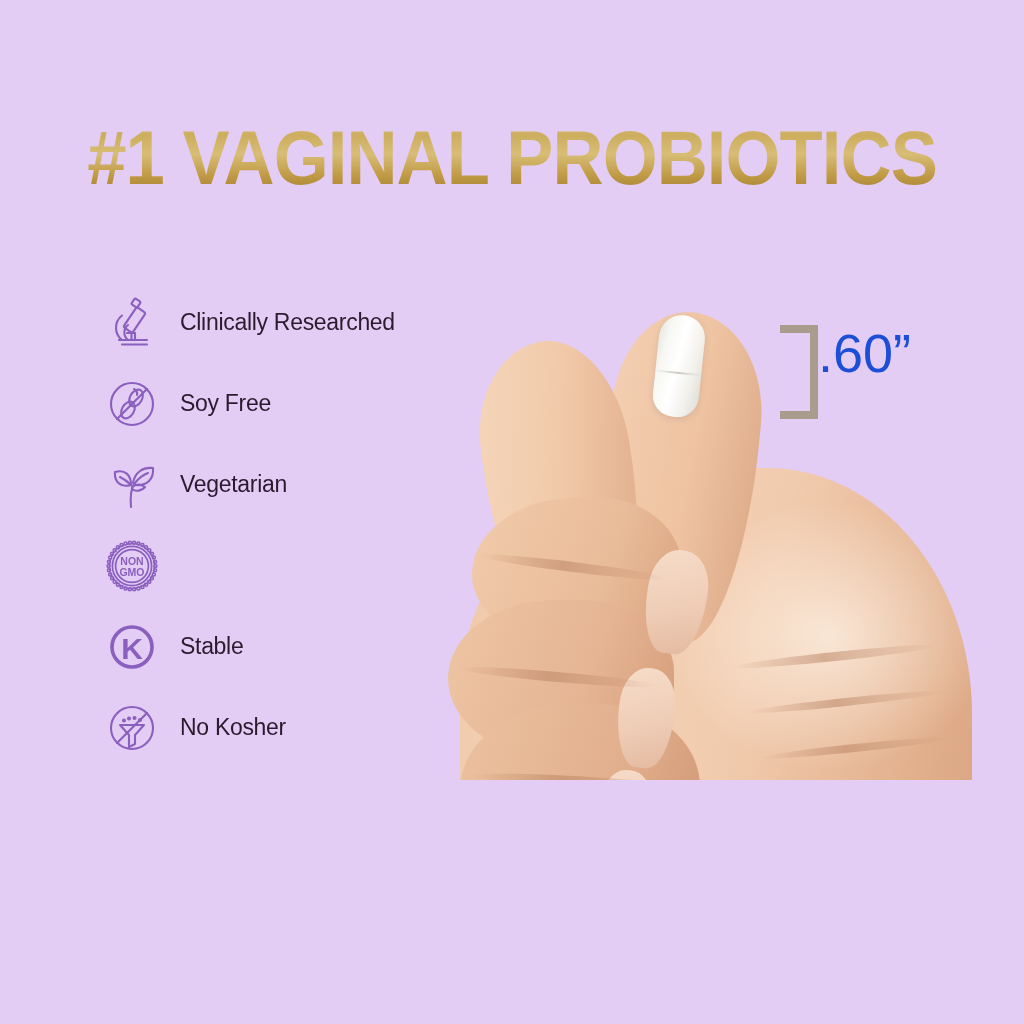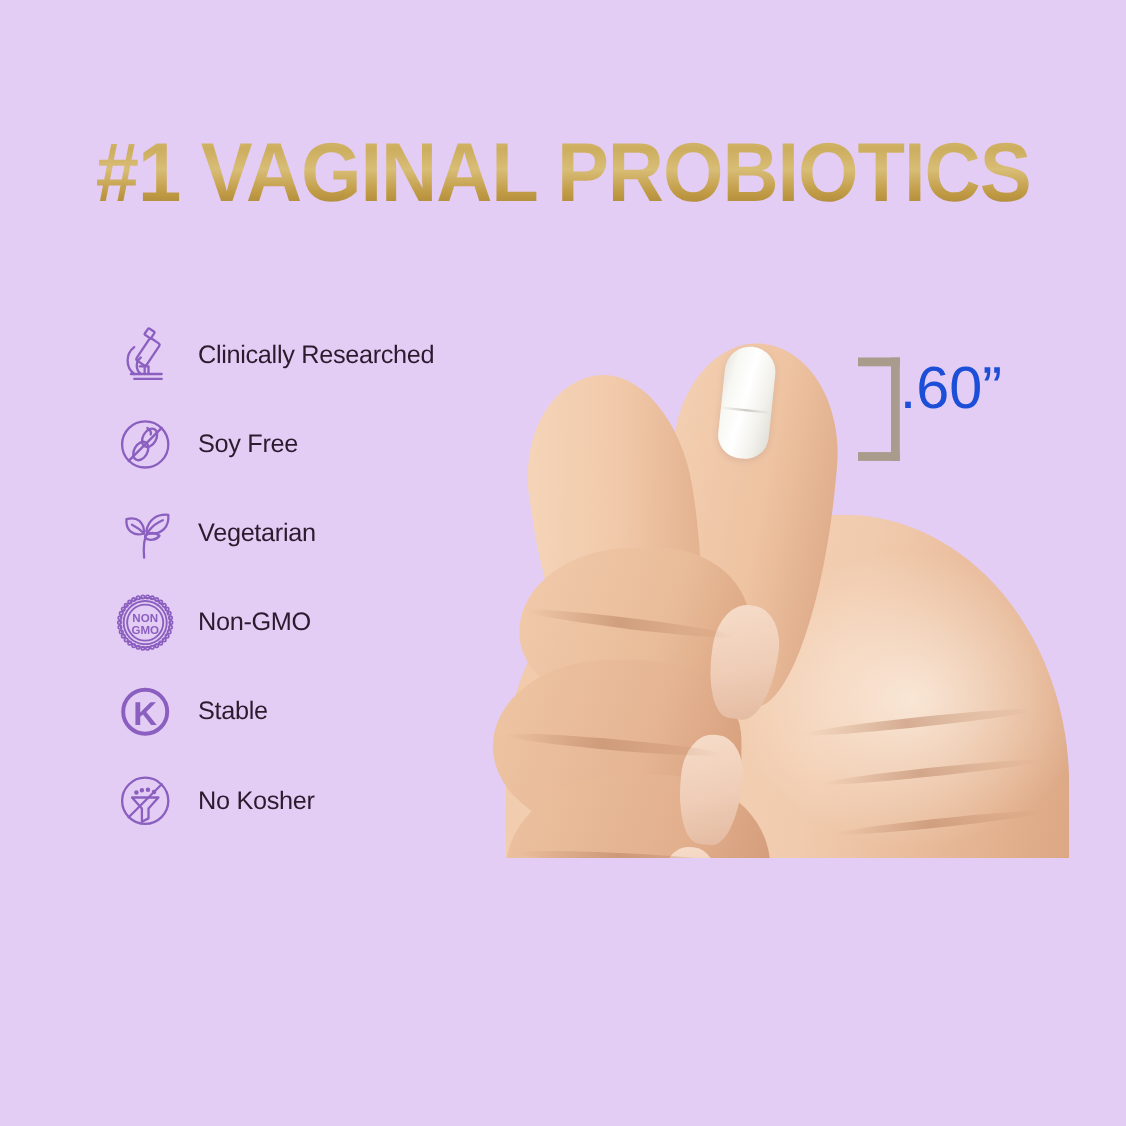--- a/index.html
+++ b/index.html
@@ -223,21 +223,20 @@
               <circle cx="51.82" cy="21.55" r="1.55" fill="none" stroke="#8b5fbf" stroke-width="1.5"></circle>
               <circle cx="53.00" cy="25.70" r="1.55" fill="none" stroke="#8b5fbf" stroke-width="1.5"></circle>
             </g>
           <circle cx="30" cy="30" r="22.5" stroke-dasharray="2.6 2.4"></circle>
           <circle cx="30" cy="30" r="19.6"></circle>
           <circle cx="30" cy="30" r="16.4"></circle>
           <text x="30" y="29" text-anchor="middle" font-family="Liberation Sans, sans-serif" font-size="10.5" font-weight="700" fill="#8b5fbf" stroke="none">NON</text>
           <text x="30" y="40" text-anchor="middle" font-family="Liberation Sans, sans-serif" font-size="10.5" font-weight="700" fill="#8b5fbf" stroke="none">GMO</text>
         </svg>
       </span>
-      <span class="feature-label">Non-GMO</span>
     </div>
 
     <div class="feature-row">
       <span class="feature-icon">
         <svg width="60" height="60" viewBox="0 0 60 60" fill="none">
           <circle cx="30" cy="30" r="20" stroke="#8b5fbf" stroke-width="3.6"></circle>
           <text x="30" y="42" text-anchor="middle" font-family="Liberation Sans, sans-serif" font-size="30" font-weight="700" fill="#8b5fbf">K</text>
         </svg>
       </span>
       <span class="feature-label">Stable</span>

